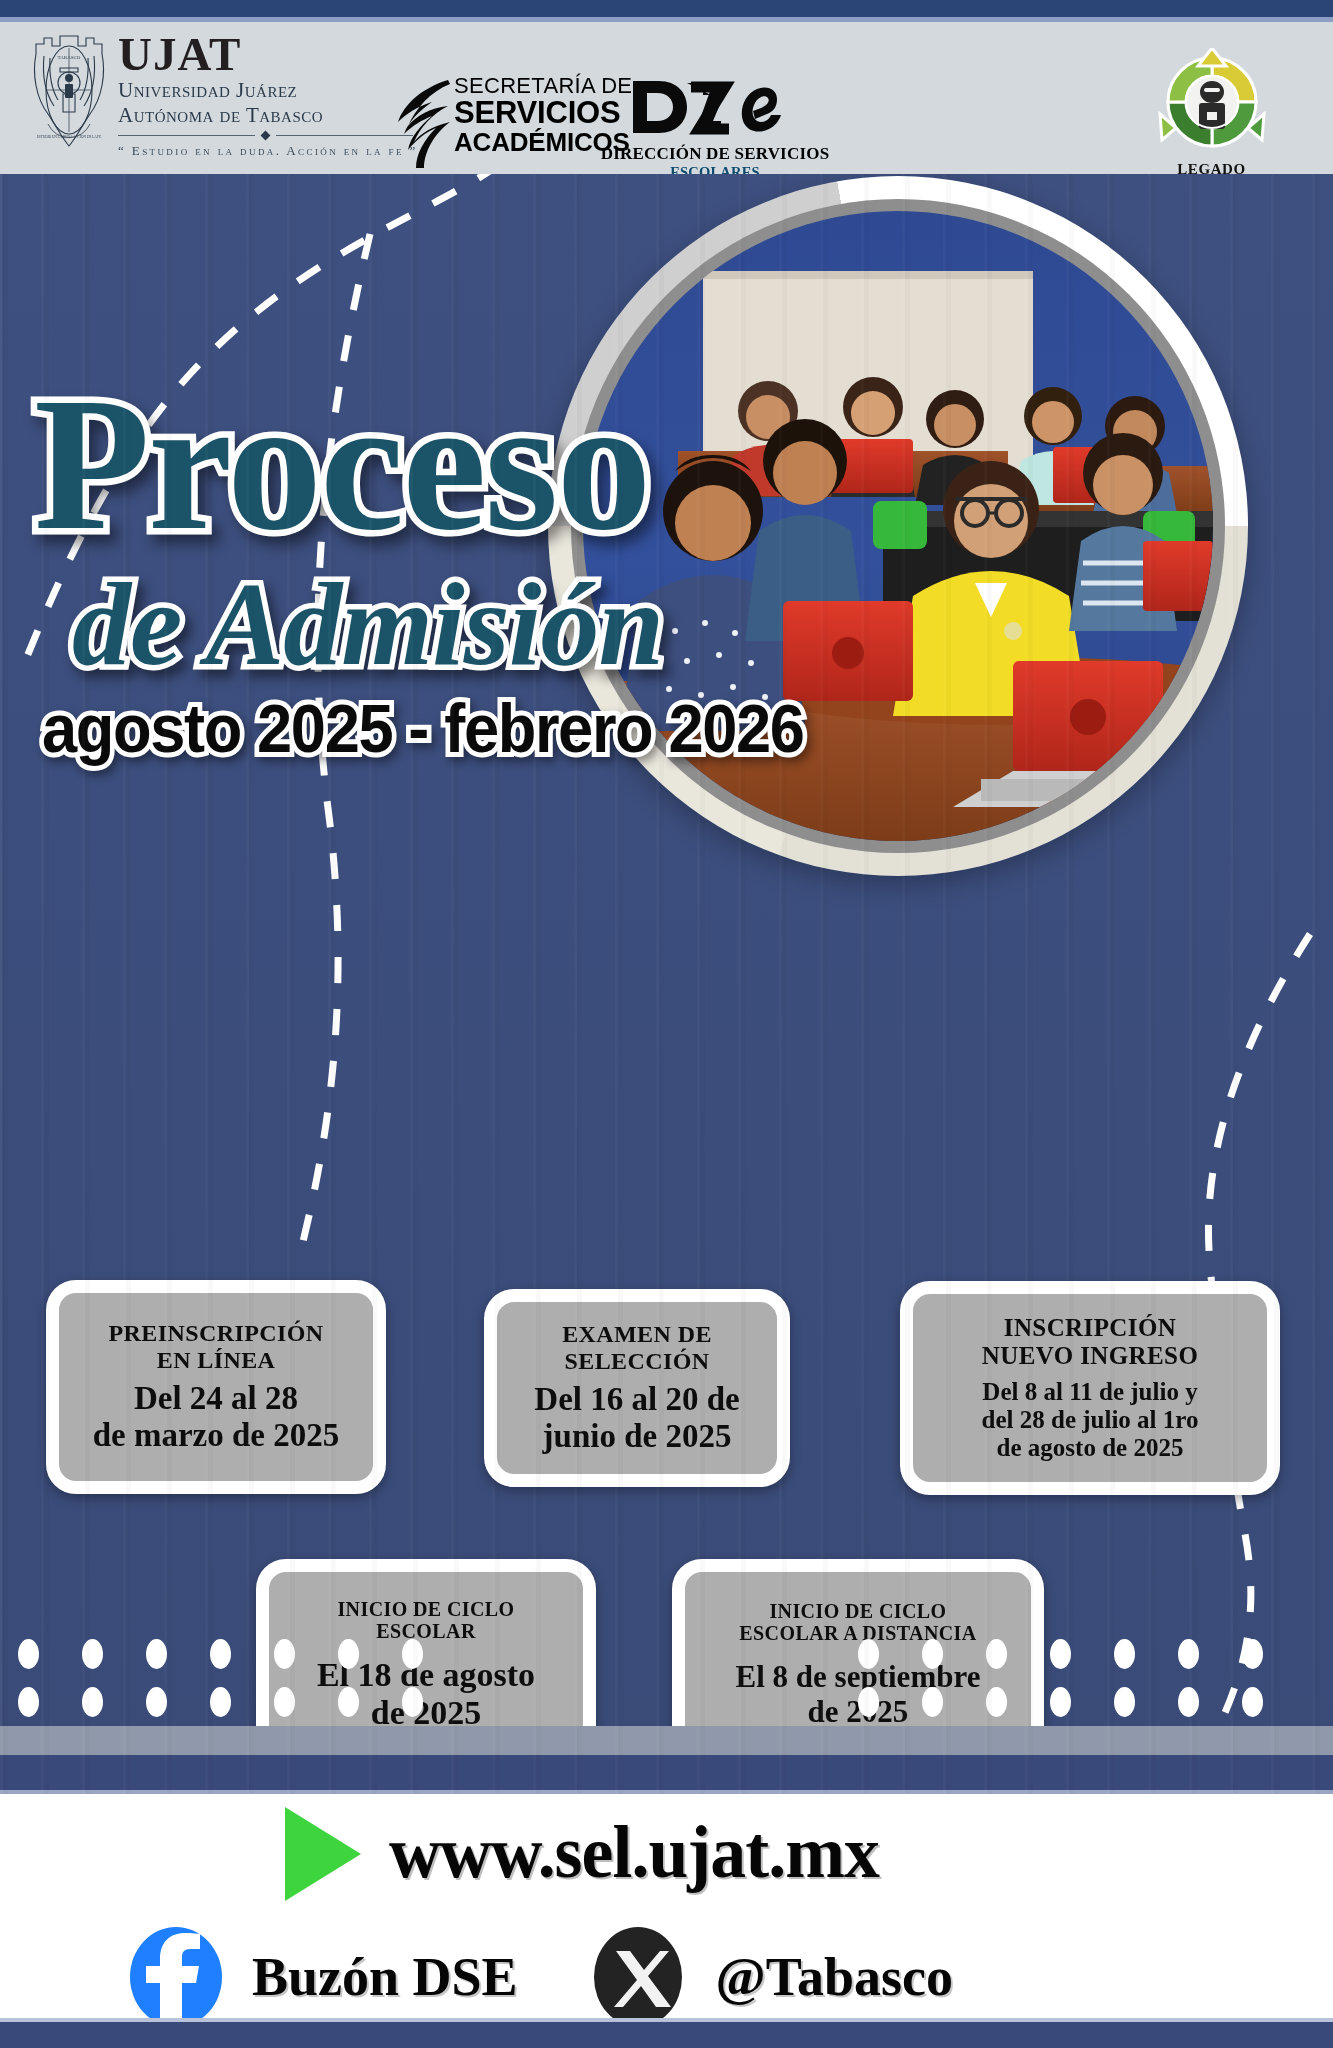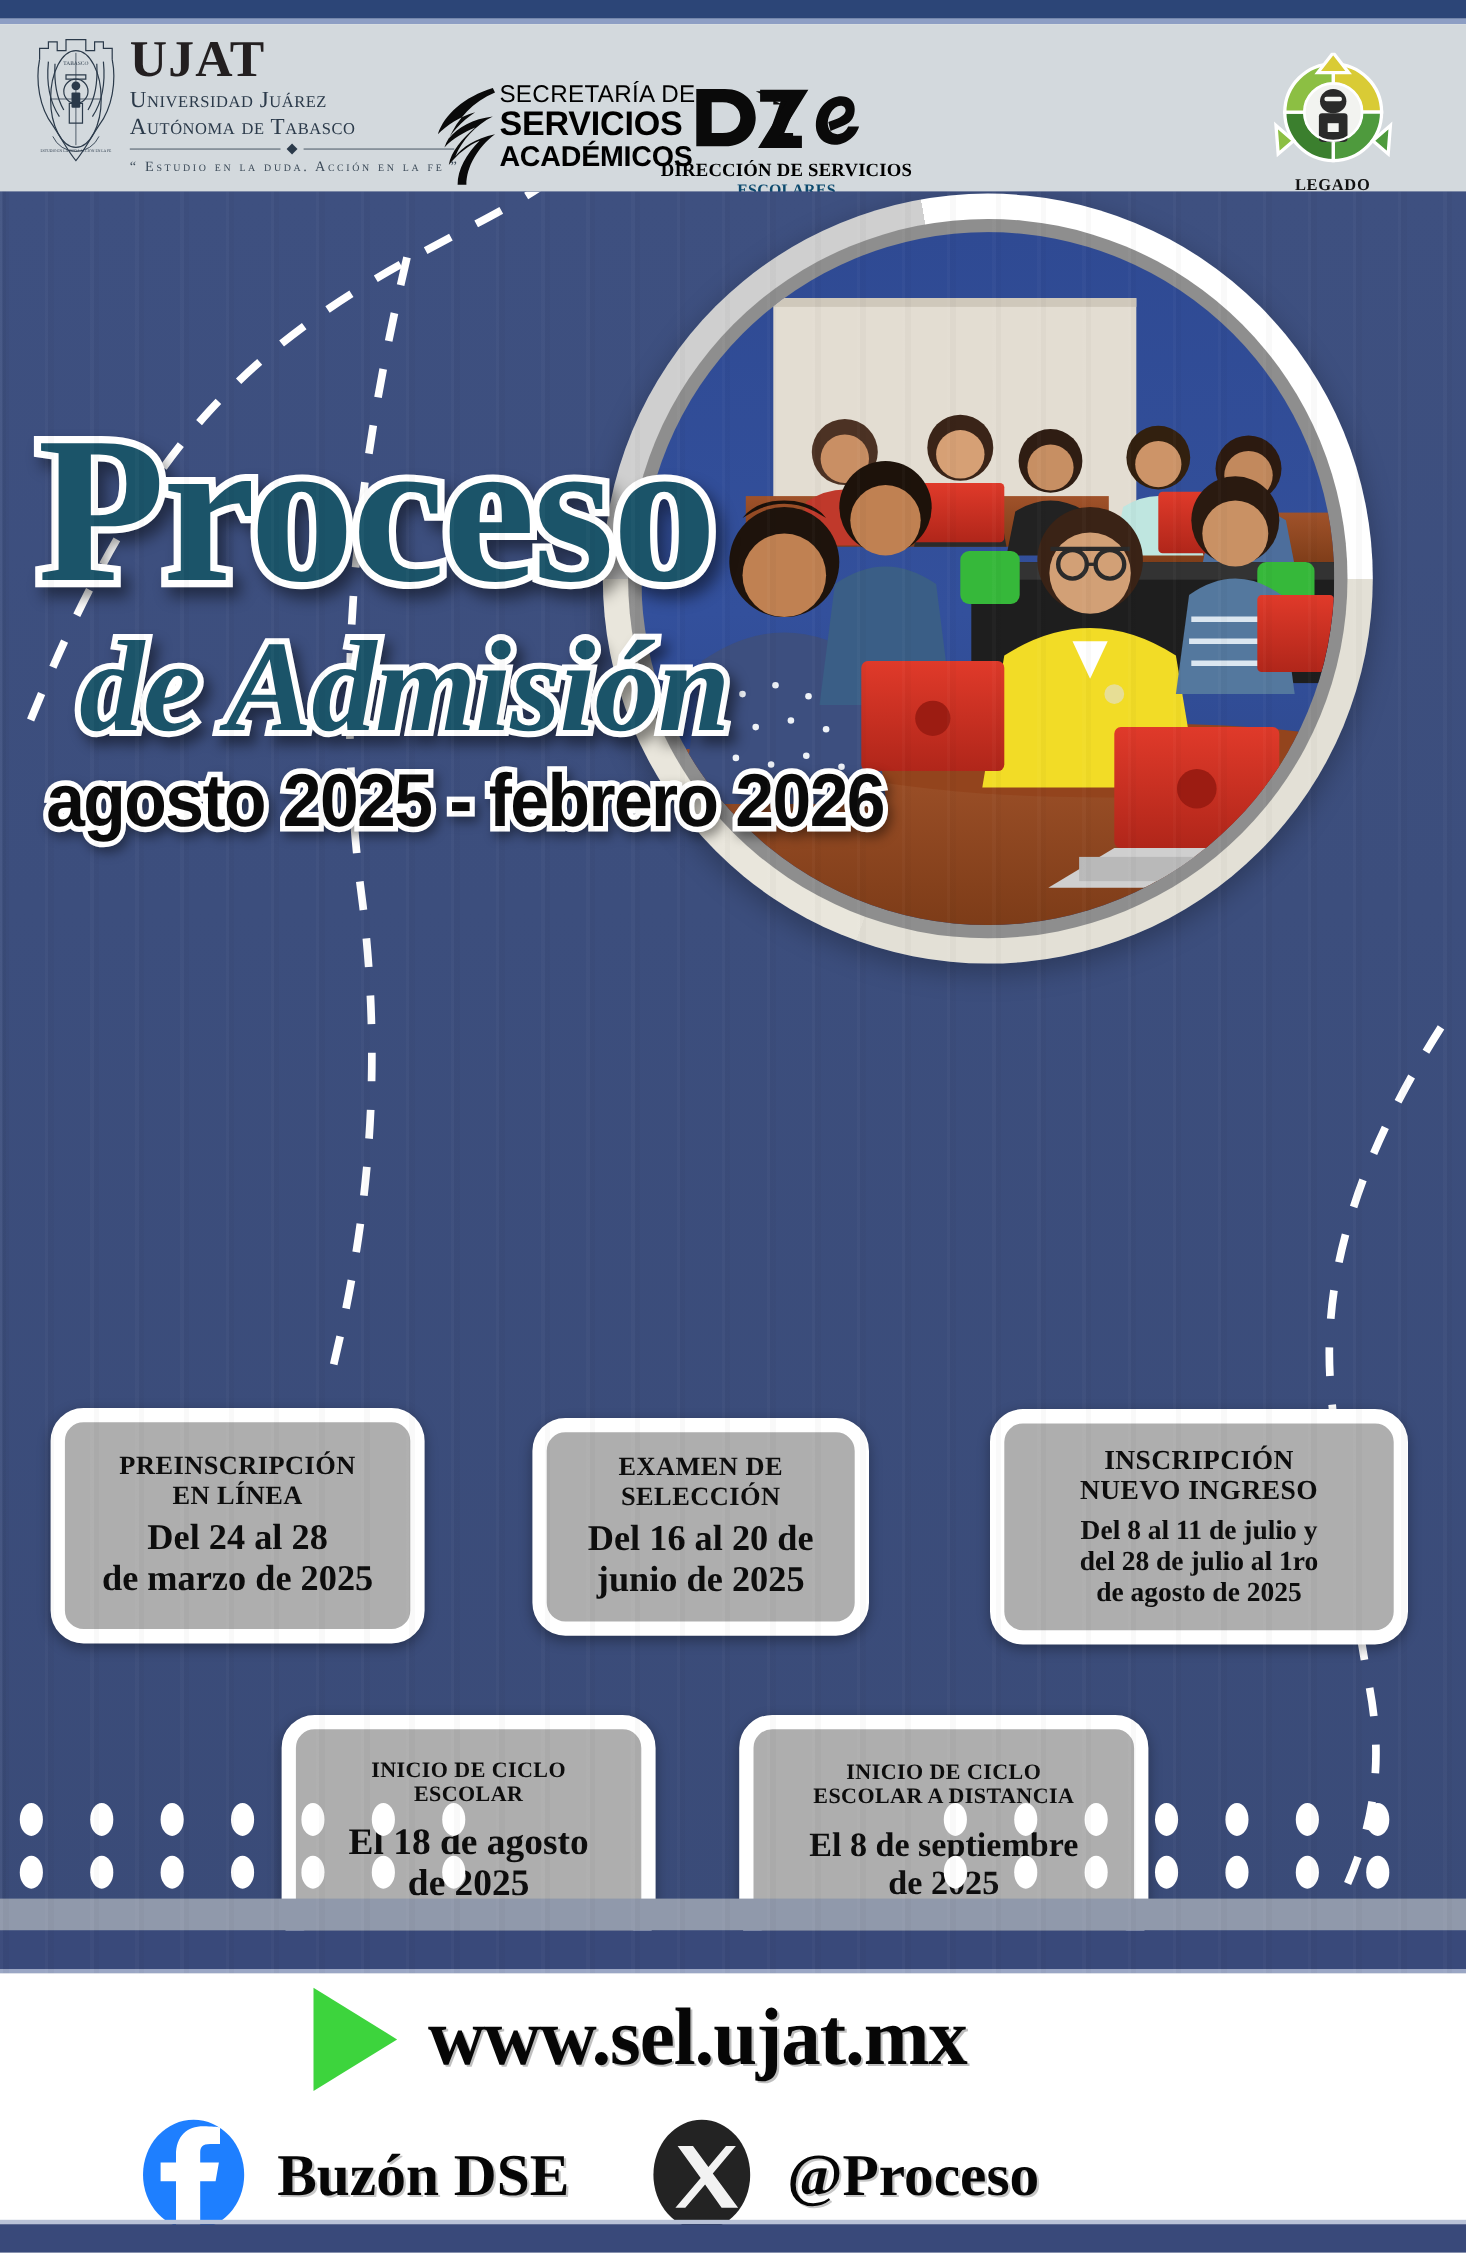--- a/index.html
+++ b/index.html
@@ -498,17 +498,17 @@
   <div class="footer-row2">
     <svg class="fb-icon" width="104" height="104" viewBox="0 0 104 104">
       <ellipse cx="52" cy="52" rx="46" ry="50" fill="#1e7fff"></ellipse>
       <path d="M58 100 V58 h14 l3 -17 H58 v-9 c0 -5 2 -8 9 -8 h9 V9 c-2 -0.3 -8 -1 -15 -1 c-15 0 -25 9 -25 26 v7 H22 v17 h14 v42 z" fill="#ffffff"></path>
     </svg>
     <div class="fb-label">Buzón DSE</div>
     <svg class="x-icon" width="104" height="104" viewBox="0 0 104 104">
       <ellipse cx="52" cy="52" rx="44" ry="50" fill="#232323"></ellipse>
       <path d="M30 26 h14 l14 19 l16 -19 h9 l-21 25 l23 31 h-15 l-15 -21 l-18 21 h-9 l23 -27 z" fill="#f2f2f2"></path>
     </svg>
-    <div class="x-label">@Proceso</div>
+    <div class="x-label">@Tabasco</div>
   </div>
   <div class="footer-baseline2"></div>
   <div class="footer-baseline"></div>
 </div>
 
 </body></html>

